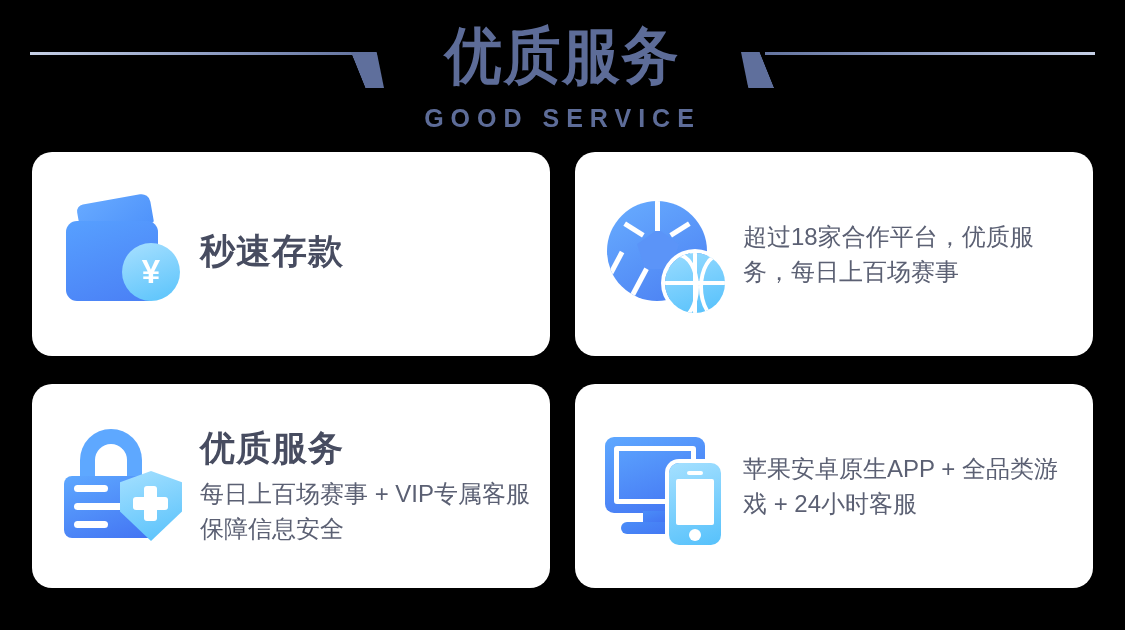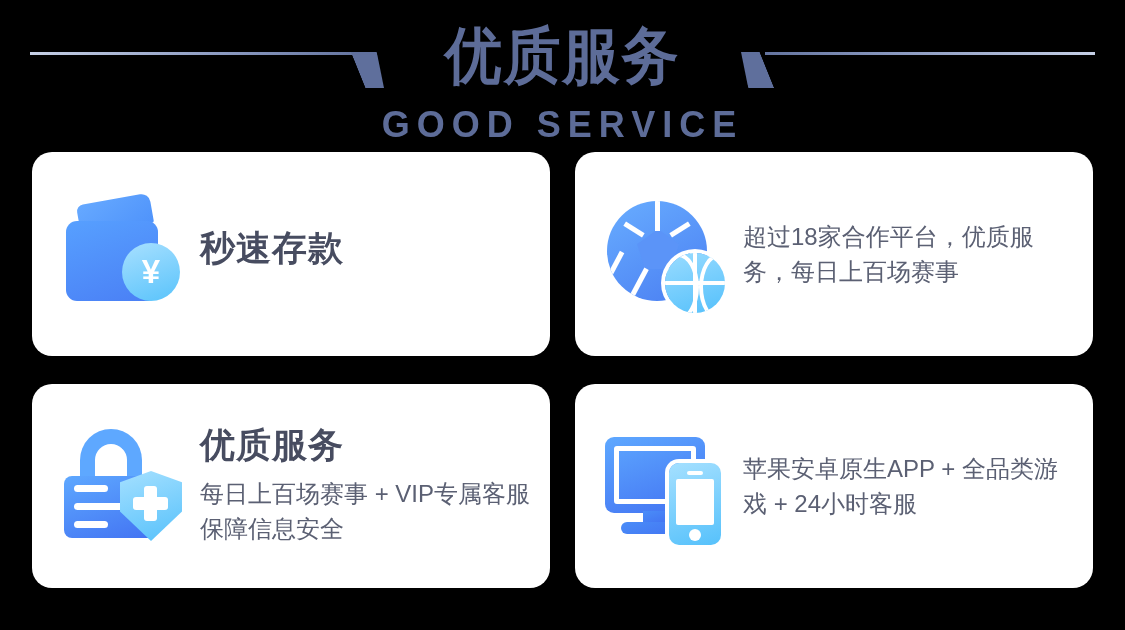--- a/index.html
+++ b/index.html
@@ -79,21 +79,21 @@
     color: #5d6c98;
     font-family: "Liberation Sans", "DejaVu Sans", sans-serif;
     transform: scaleX(0.92);
   }
   .title-en {
     position: absolute;
     left: 0;
     top: 96px;
     width: 1125px;
     text-align: center;
-    font-size: 36px;
+    font-size: 25px;
     font-weight: 700;
     letter-spacing: 7px;
     color: #5d6c98;
   }
 
   
   .grid {
     position: absolute;
     left: 32px;
     top: 152px;
@@ -129,21 +129,20 @@
     min-width: 0;
   }
   .card-title {
     font-size: 35px;
     font-weight: 700;
     color: #474c60;
     line-height: 44px;
     letter-spacing: 1px;
     margin-bottom: 6px;
     white-space: nowrap;
-    font-family: Liberation Mono, monospace;
   }
   .card-sub {
     font-size: 24px;
     color: #5b6073;
     line-height: 35px;
     letter-spacing: 0px;
   }
 
   
   .wallet-flap {

